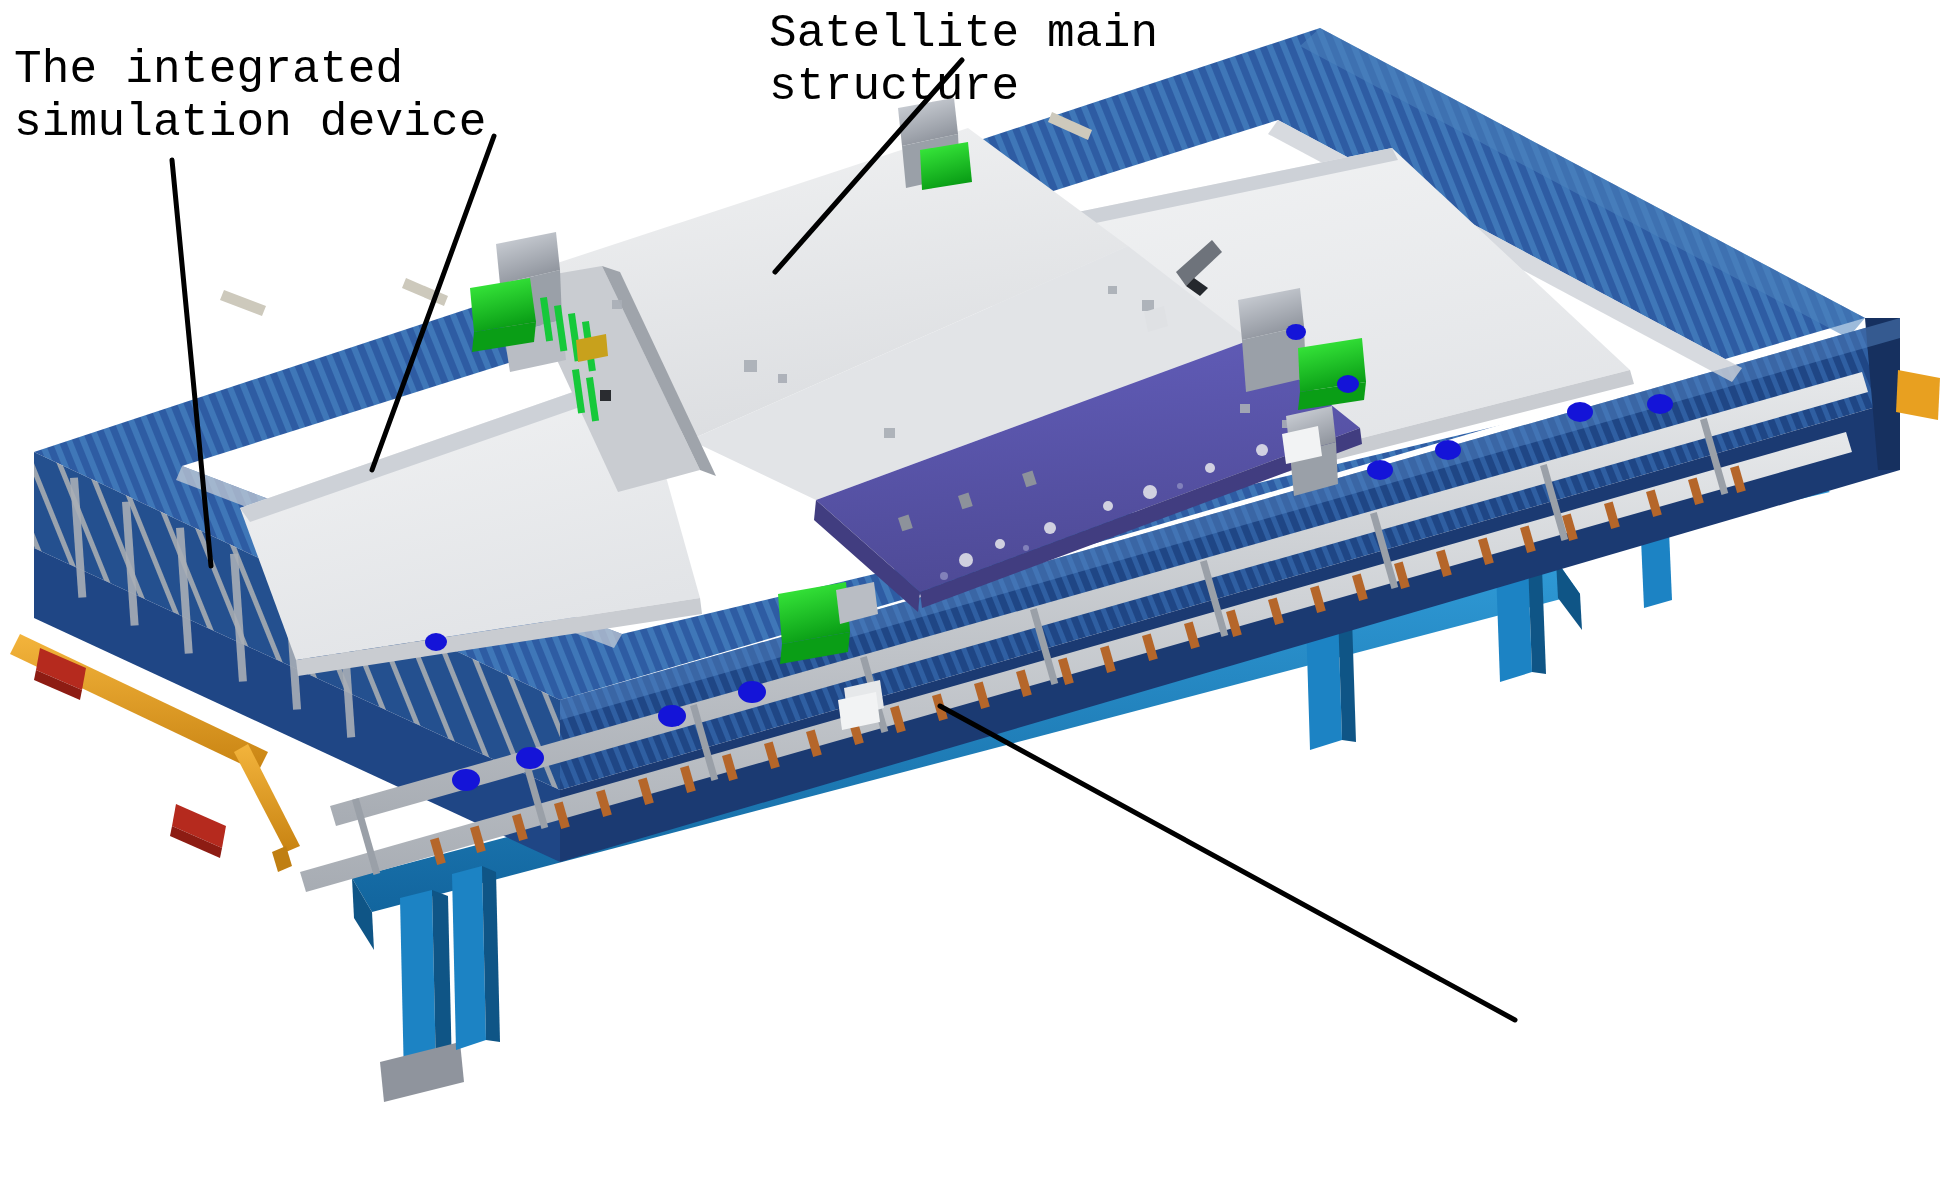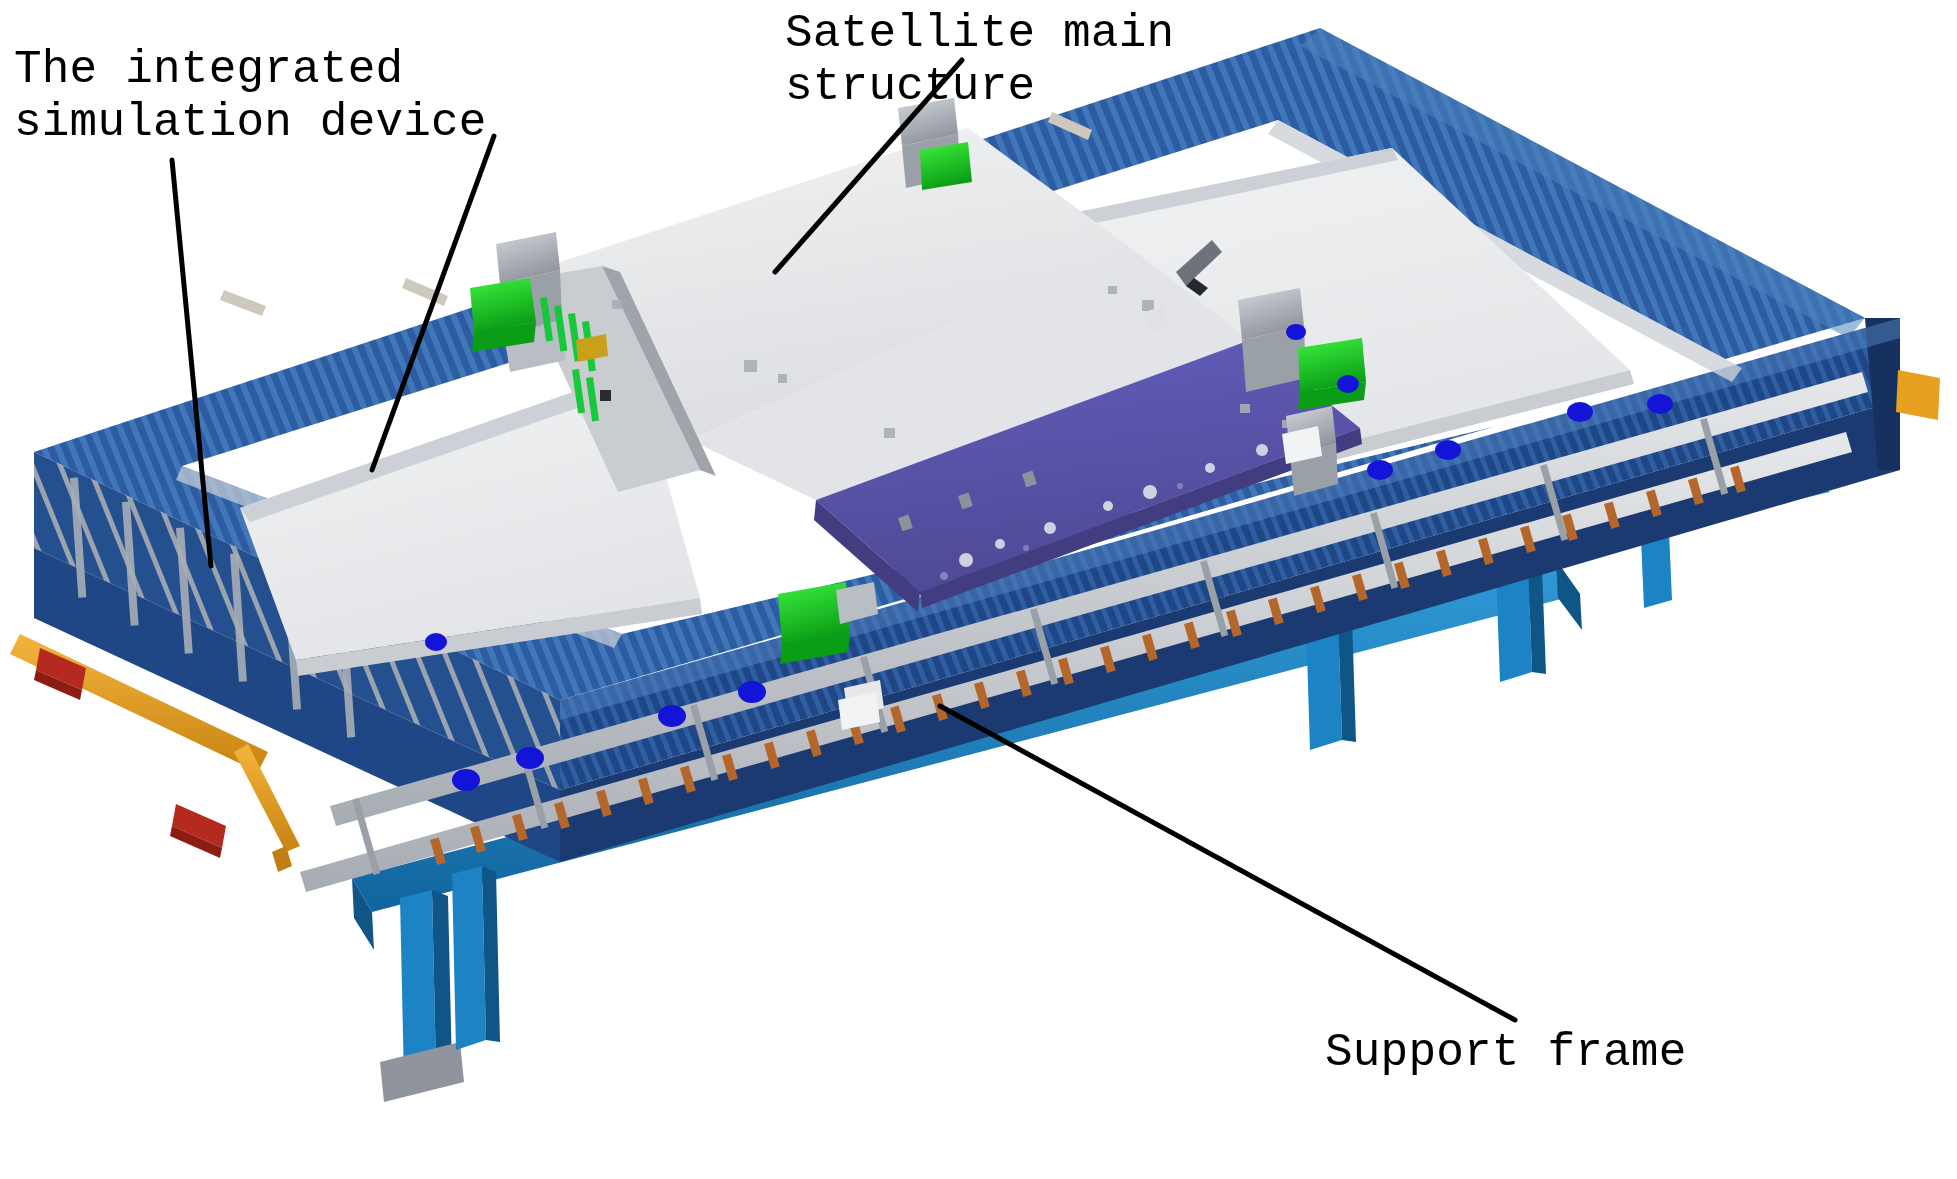--- a/index.html
+++ b/index.html
@@ -6,21 +6,21 @@
   html,body{margin:0;padding:0;background:#fff;}
   body{width:1957px;height:1179px;overflow:hidden;
        font-family:"Liberation Serif","DejaVu Serif",serif;}
   #stage{position:relative;width:1957px;height:1179px;background:#ffffff;font-family:Liberation Mono, monospace;}
   #art{position:absolute;left:0;top:0;width:1957px;height:1179px;}
   .lbl{position:absolute;color:#000;font-size:46px;line-height:1.12;
        letter-spacing:.2px;white-space:pre;}
   .lbl.two{line-height:1.16;}
   #lbl-integrated{left:14px;  top:44px;}
   #lbl-sar{       left:403px; top:72px;}
-  #lbl-satellite{ left:785px; top:8px;}
+  #lbl-satellite{ left:769px; top:8px;}
   #lbl-support{   left:1325px;top:1028px;}
 </style>
 </head>
 <body>
 
 <div id="stage">
 
   <svg id="art" viewBox="0 0 1957 1179" aria-hidden="true">
     <defs>
       <pattern id="ribs" width="13" height="13" patternUnits="userSpaceOnUse" patternTransform="rotate(-22)">
@@ -346,15 +346,14 @@
     </g>
   </svg>
 
   <div class="lbl two" id="lbl-integrated">The integrated
 simulation device</div>
 
 
   <div class="lbl two" id="lbl-satellite">Satellite main
 structure</div>
 
-  <div class="lbl" id="lbl-support">Support frame</div>
 
 </div>
 
 </body></html>

